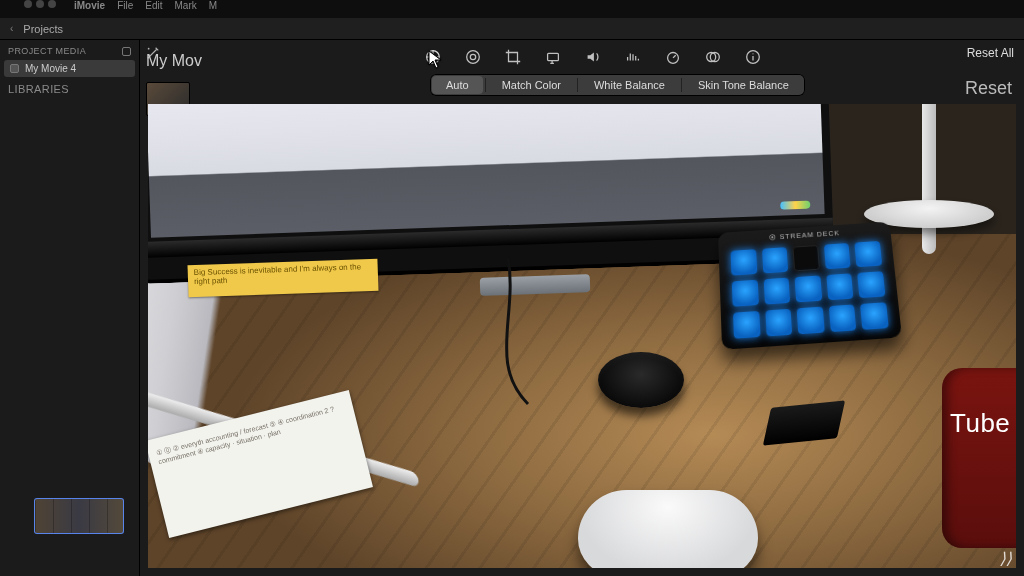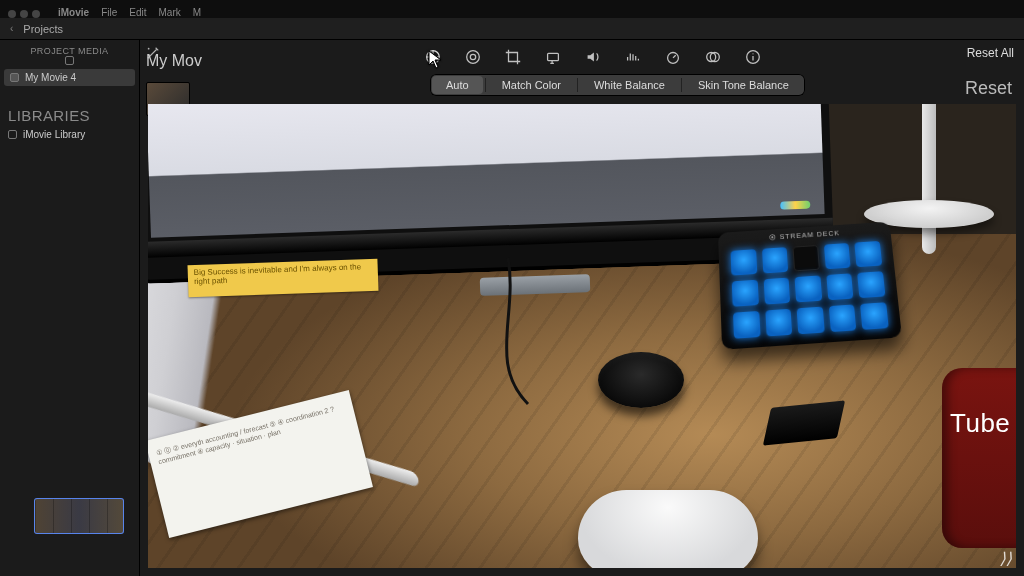--- a/index.html
+++ b/index.html
@@ -1,44 +1,44 @@
 <!DOCTYPE html>
 <html><head>
 <meta charset="utf-8">
 <style>
   * { box-sizing: border-box; margin: 0; padding: 0; }
   html, body { width: 1024px; height: 576px; overflow: hidden; font-family: -apple-system, "Helvetica Neue", Arial, sans-serif; background:#000; color:#ccc; }
 
   
   .menubar {
-    height: 18px; background:#2a2a2a55; display:flex; align-items:flex-end; padding:0 8px; font-size:10px; color:#888; gap:12px;
+    height: 18px; background:#2a2a2a55; display:flex; align-items:flex-start; padding:0 24px; font-size:10px; color:#888; gap:12px;
   }
   .traffic { display:flex; gap:4px; margin-right:6px;}
   .dot { width:8px; height:8px; border-radius:50%; background:#444;}
 
   .app {
     position:relative; width:1024px; height:558px; background:#1b1b1b;
   }
 
   
   .topbar {
     height:22px; display:flex; align-items:center; gap:10px; padding:0 10px; font-size:11px; color:#aaa; background:#1f1f1f;
     border-bottom:1px solid #000;
   }
   .topbar .chev { font-size:10px; opacity:.7;}
 
   
   .library {
     position:absolute; left:0; top:22px; width:140px; bottom:0; background:#1b1b1b; font-size:10px; color:#999;
     border-right:1px solid #000;
   }
-  .lib-head { display:flex; justify-content:space-between; align-items:center; padding:6px 8px 3px; font-size:9px; text-transform:uppercase; letter-spacing:.4px; color:#8a8a8a;flex-direction:column;}
+  .lib-head { display:flex; justify-content:space-between; align-items:center; padding:6px 8px 3px; font-size:9px; text-transform:uppercase; letter-spacing:.4px; color:#8a8a8a;}
   .lib-row { display:flex; align-items:center; gap:6px; padding:3px 8px; color:#ccc;}
   .lib-row.active { background:#3a3a3a; border-radius:3px; margin:1px 4px; padding:3px 6px;}
-  .lib-sec { padding:20px 8px 2px; font-size:15px; text-transform:uppercase; color:#8a8a8a; letter-spacing:.4px;}
+  .lib-sec { padding:5px 8px 2px; font-size:11px; text-transform:uppercase; color:#8a8a8a; letter-spacing:.4px;}
   .sq { width:9px; height:9px; border:1px solid #777; border-radius:2px; display:inline-block;}
   .sq.fill { background:#555; }
 
   
   .browser {
     position:absolute; left:140px; top:22px; right:0; height:100px; background:#1b1b1b;
   }
   .browser-thumb {
     position:absolute; left:6px; top:42px; width:44px; height:34px; background:linear-gradient(135deg,#5a4a3a,#2b2b2b); border:1px solid #000; border-radius:2px;
   }
@@ -165,24 +165,20 @@
   <aside class="library">
     <div class="lib-head">
       <span>PROJECT MEDIA</span>
       <span class="sq"></span>
     </div>
     <div class="lib-row active">
       <span class="sq fill"></span>
       <span>My Movie 4</span>
     </div>
     <div class="lib-sec">LIBRARIES</div>
-    <div class="lib-row">
-      <span class="sq"></span>
-      <span>iMovie Library</span>
-    </div>
   </aside>
 
   <div class="browser">
     <div class="browser-label">My Mov</div>
     <div class="browser-thumb"></div>
   </div>
 
   <span class="wand">
     <svg viewBox="0 0 16 16">
         <path d="M2 14 L12 4 M11 2l3 3" stroke="#ccc" stroke-width="1.3" fill="none"></path>

